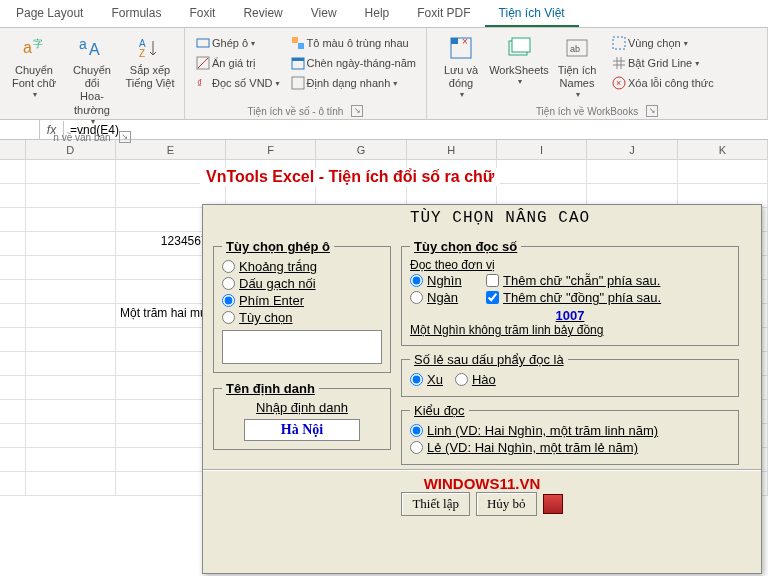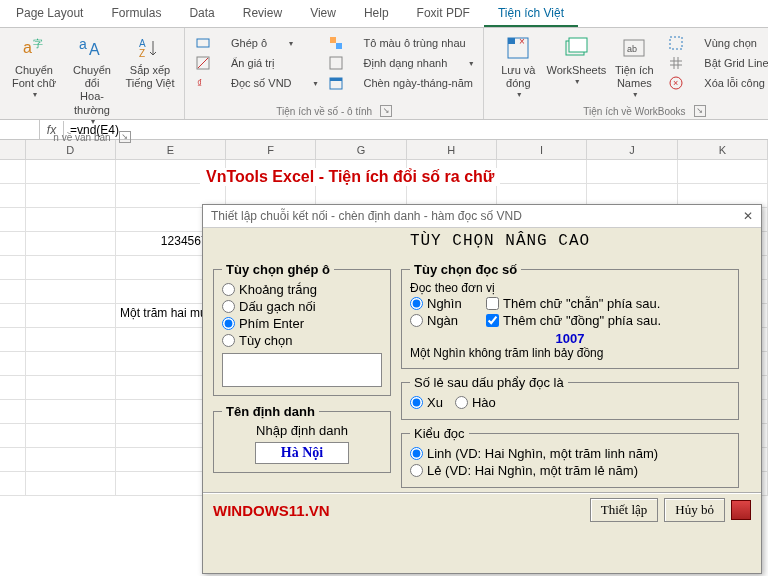--- a/index.html
+++ b/index.html
@@ -12,21 +12,21 @@
 
 
 .ribbon { display: flex; background: #f3f2f1; border-bottom: 1px solid #c6c6c6; height: 92px; font-size: 11px; color: #444; }
 .ribbon-group { display: flex; flex-direction: column; border-right: 1px solid #d0d0d0; padding: 2px 6px 0 6px; position: relative; }
 .ribbon-group-items { display: flex; flex: 1; gap: 2px; }
 .ribbon-group-label { font-size: 10px; color: #777; text-align: center; padding: 1px 0 2px; display:flex; align-items:center; justify-content:center; gap:8px;}
 .dlb { width:12px; height:12px; border:1px solid #999; font-size:8px; line-height:9px; text-align:center; color:#777;}
 .rbtn-large { display: flex; flex-direction: column; align-items: center; justify-content: flex-start; width: 56px; padding: 4px 2px; text-align: center; line-height: 1.2; cursor: pointer; }
 .rbtn-large .ic { width: 28px; height: 28px; margin-bottom: 2px; display:flex; align-items:center; justify-content:center;}
 .rbtn-small-col { display: flex; flex-direction: column; gap: 2px; padding-top: 4px; }
-.rbtn-small { display: flex; align-items: center; gap: 20px; padding: 1px 4px; cursor: pointer; white-space: nowrap; }
+.rbtn-small { display: flex; align-items: center; gap: 1px; padding: 1px 4px; cursor: pointer; white-space: nowrap; }
 .rbtn-small .ic { width: 16px; height: 16px; display:flex; align-items:center; justify-content:center;}
 .chev::after{content:"▾"; font-size:8px; color:#555; margin-left:2px;}
 
 
 .fbar { display: flex; align-items: center; border-bottom: 1px solid #c6c6c6; height: 20px; font-size: 12px; }
 .fbar .fx { width: 24px; text-align: center; font-style: italic; color: #555; border-right: 1px solid #c6c6c6; padding: 2px; }
 .fbar .nbox { width: 40px; border-right:1px solid #c6c6c6; height:100%;}
 .fbar input { flex: 1; border: none; padding: 2px 6px; font-size: 12px; outline: none; }
 
 
@@ -37,46 +37,46 @@
 .grid-row { display: flex; height: 24px; font-size: 12px; }
 .grid-row div { border-right: 1px solid #e0e0e0; border-bottom: 1px solid #e0e0e0; padding: 2px 4px; overflow: hidden; white-space: nowrap; }
 
 
 .red-title { position: absolute; top: 168px; left: 200px; font-weight: bold; color: #cc0000; font-size: 16px; z-index: 5; background:#fff; padding:0 6px;}
 
 
 .dialog { position: absolute; top: 204px; left: 202px; width: 560px; height: 370px; background: #ece9d8; border: 1px solid #888; box-shadow: 2px 2px 6px rgba(0,0,0,.3); font-family: "Times New Roman", serif; font-size: 13px; z-index: 10; }
 .dlg-title { background: #fff; border-bottom: 1px solid #ccc; padding: 4px 8px; font-family: "Segoe UI"; font-size: 12px; color: #666; display: flex; justify-content: space-between;}
 .dlg-title .x { color:#555; cursor:pointer; font-family: Arial; }
-.dlg-body { padding: 6px 22px 4px 10px; display: flex; gap: 10px; }
+.dlg-body { padding: 6px 22px 4px 10px; display: flex; gap: 10px; text-decoration: underline; }
 .dlg-h { text-align: center; font-weight: normal; font-size: 16px; letter-spacing: 1px; padding: 4px 0 6px; font-family: "Courier New", monospace; margin-left: 36px; }
 .dlg-left { width: 178px; display:flex; flex-direction:column; gap:8px;}
 .dlg-right { flex: 1; display:flex; flex-direction:column; gap:6px;}
 fieldset { border: 1px solid #888; padding: 4px 8px 8px 8px; }
 legend { padding: 0 4px; font-weight: bold; }
 fieldset.thin legend { font-weight: normal; }
 .radio-row, .chk-row { display: flex; align-items: center; gap: 4px; padding: 1px 0; }
 .txt { width: 100%; border: 1px solid #888; background: #fff; height: 34px; margin-top: 4px; }
-.named-input { width: 94px; border: 1px solid #888; background: #fff; color: #0000cc; font-weight: bold; text-align: center; padding: 2px; margin-top: 4px; font-family:"Times New Roman",serif; font-size:14px;}
+.named-input { width: 116px; border: 1px solid #888; background: #fff; color: #0000cc; font-weight: bold; text-align: center; padding: 2px; margin-top: 4px; font-family:"Times New Roman",serif; font-size:14px;}
 .sample-num { color: #0000cc; font-weight: bold; text-align: center; margin-top:2px;}
 .sample-txt { font-size: 12px; }
 .inline { display: flex; gap: 12px; align-items: center; }
-.dlg-foot { display: flex; align-items: center; justify-content: space-between; padding: 4px 10px; border-top: 2px groove #fff;}
+.dlg-foot { display: flex; align-items: center; justify-content: space-between; padding: 4px 10px; border-top: 2px groove #fff; flex-direction: column;}
 .brand { color: #cc0000; font-weight: bold; font-size: 15px; font-family: Arial; }
 .btn { background: #ece9d8; border: 1px solid #888; padding: 3px 10px; font-family: "Times New Roman"; font-size: 13px; cursor: pointer; box-shadow: 1px 1px 0 #fff inset;}
 .close-ic { width:20px; height:20px; background: linear-gradient(#d44,#a22); border:1px solid #600; display:inline-block;}
 .sub-inline { display:flex; gap:6px; flex-wrap:wrap; }
 </style>
 </head>
 <body>
 
 <div class="ribbon-tabs">
   <div class="ribbon-tab">Page Layout</div>
   <div class="ribbon-tab">Formulas</div>
-  <div class="ribbon-tab">Data</div>
+  <div class="ribbon-tab">Foxit</div>
   <div class="ribbon-tab">Review</div>
   <div class="ribbon-tab">View</div>
   <div class="ribbon-tab">Help</div>
   <div class="ribbon-tab">Foxit PDF</div>
   <div class="ribbon-tab active">Tiện ích Việt</div>
 </div>
 
 <div class="ribbon">
   <div class="ribbon-group">
     <div class="ribbon-group-items">
@@ -150,36 +150,36 @@
       <div class="rbtn-small-col">
         <div class="rbtn-small">
             <span class="ic">
               <svg width="14" height="14">
                 <rect x="1" y="1" width="6" height="6" fill="#fa5"></rect>
                 <rect x="7" y="7" width="6" height="6" fill="#5af"></rect>
               </svg>
             </span>
             <span>Tô màu ô trùng nhau</span>
           </div>
-        <div class="rbtn-small chev">
-            <span class="ic">
-              <svg width="14" height="14">
-                <rect x="1" y="1" width="12" height="12" fill="none" stroke="#888"></rect>
-              </svg>
-            </span>
-            <span>Định dạng nhanh</span>
-          </div>
         <div class="rbtn-small">
             <span class="ic">
               <svg width="14" height="14">
                 <rect x="1" y="2" width="12" height="11" fill="none" stroke="#2a7abf"></rect>
                 <rect x="1" y="2" width="12" height="3" fill="#2a7abf"></rect>
               </svg>
             </span>
             <span>Chèn ngày-tháng-năm</span>
+          </div>
+        <div class="rbtn-small chev">
+            <span class="ic">
+              <svg width="14" height="14">
+                <rect x="1" y="1" width="12" height="12" fill="none" stroke="#888"></rect>
+              </svg>
+            </span>
+            <span>Định dạng nhanh</span>
           </div>
       </div>
     </div>
     <div class="ribbon-group-label">
         <span>Tiện ích về số - ô tính</span>
         <span class="dlb">↘</span>
       </div>
   </div>
 
   <div class="ribbon-group" style="flex:1">
@@ -420,24 +420,20 @@
       <div class="col-f"></div>
       <div class="col-rest"></div>
       <div class="col-rest"></div>
       <div class="col-rest"></div>
       <div class="col-rest"></div>
       <div class="col-rest"></div>
     </div>
 </div>
 
 <div class="dialog">
-  <div class="dlg-title">
-    <span>Thiết lập chuỗi kết nối - chèn định danh - hàm đọc số VND</span>
-    <span class="x">✕</span>
-  </div>
   <div class="dlg-h">TÙY CHỌN NÂNG CAO</div>
   <div class="dlg-body">
     <div class="dlg-left">
       <fieldset>
         <legend>Tùy chọn ghép ô</legend>
         <div class="radio-row">
             <input type="radio" name="m" style="">
             <span>Khoảng trắng</span>
           </div>
         <div class="radio-row">

